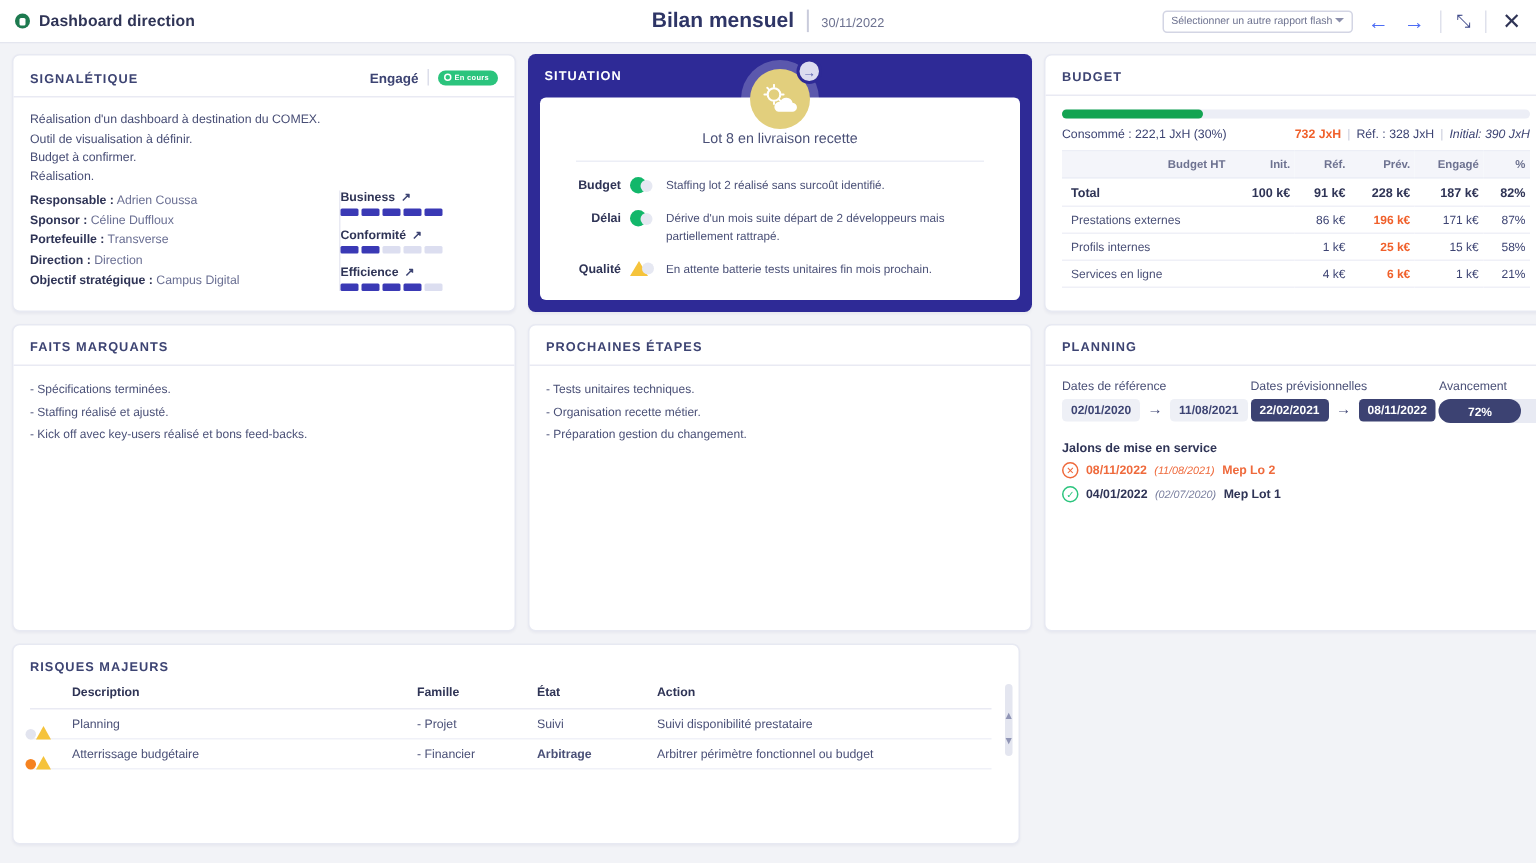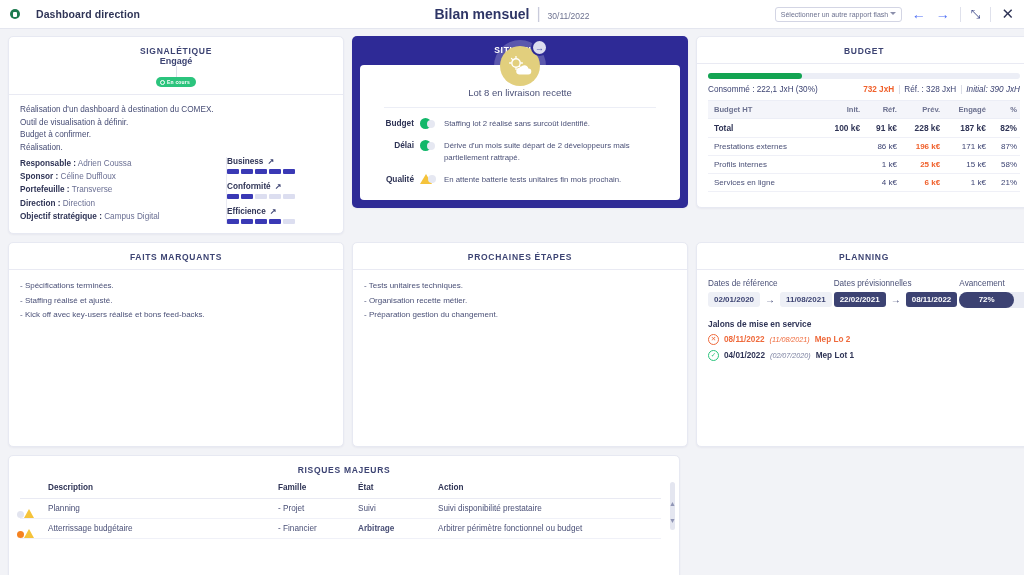--- a/index.html
+++ b/index.html
@@ -12,21 +12,21 @@
   }
 
   
   .topbar {
     height: 29px; width: 100%;
     background: #ffffff;
     border-bottom: 1px solid #e4e6ef;
     display: flex; align-items: center;
     position: relative;
   }
-  .tb-left { display:flex; align-items:center; gap:16px; padding-left:10px; }
+  .tb-left { display:flex; align-items:center; gap:6px; padding-left:10px; }
   .dot-icon {
     width:10px; height:10px; border-radius:50%;
     background:#1d7a4f; display:inline-block; position:relative;
   }
   .dot-icon::after{
     content:""; position:absolute; left:3px; top:2.5px;
     width:4px; height:5px; background:#fff; border-radius:1px;
   }
   .tb-title { font-size:10.5px; font-weight:bold; color:#2f3456; letter-spacing:.1px;}
   .tb-center {
@@ -60,21 +60,21 @@
   .card {
     background:#fff; border-radius:5px; border:1px solid #e7e9f2;
     box-shadow:0 1px 2px rgba(40,45,90,.05);
   }
   .col-third { width:336px; flex:0 0 336px; }
 
   .card-title {
     font-size:8.5px; font-weight:bold; letter-spacing:.7px;
     color:#3d4473; padding:9px 11px 7px 11px;
     border-bottom:1px solid #e9eaf3;
-    display:flex; align-items:center;flex-direction:column;
+    display:flex; align-items:center;
   }
   .card-body { padding:9px 11px; }
 
   
   .sig-head { display:flex; align-items:center; }
   .sig-head .ttl { flex:1; }
   .engage { font-size:9px; font-weight:bold; color:#3d4473; letter-spacing:0; }
   .hsep { width:1px; height:11px; background:#dcdeea; margin:0 6px; }
   .badge-green {
     background:#2bc47d; color:#fff; border-radius:8px;
@@ -152,21 +152,21 @@
   .bud-line .left { flex:1; }
   .bud-line .orange { color:#f0602b; font-weight:bold; }
   .bud-line .ref { color:#3d4473; }
   .bud-line .ital { font-style:italic; color:#3d4473; }
   .pipe { color:#c9cbdb; margin:0 4px; }
   table.bud { width:100%; border-collapse:collapse; margin-top:6px; }
   table.bud th {
     font-size:7.6px; font-weight:bold; color:#6d7290; text-align:right;
     padding:4px 3px; background:#f4f5fa; border-top:1px solid #eceef6; border-bottom:1px solid #eceef6;
   }
-  table.bud th:first-child{ text-align:left; padding-left:6px;}
+  table.bud th:first-child{ text-align:right; padding-left:6px;}
   table.bud td {
     font-size:8px; color:#3d4473; text-align:right; padding:4px 3px;
     border-bottom:1px solid #eff0f7;
   }
   table.bud td:first-child{ text-align:left; padding-left:6px; color:#4a5077;}
   table.bud tr.total td { font-weight:bold; color:#2f3456; font-size:8.4px;}
   table.bud td.or { color:#f0602b; font-weight:bold; }
 
   
   .bullets { font-size:8px; line-height:1.85; color:#4a5077; }

